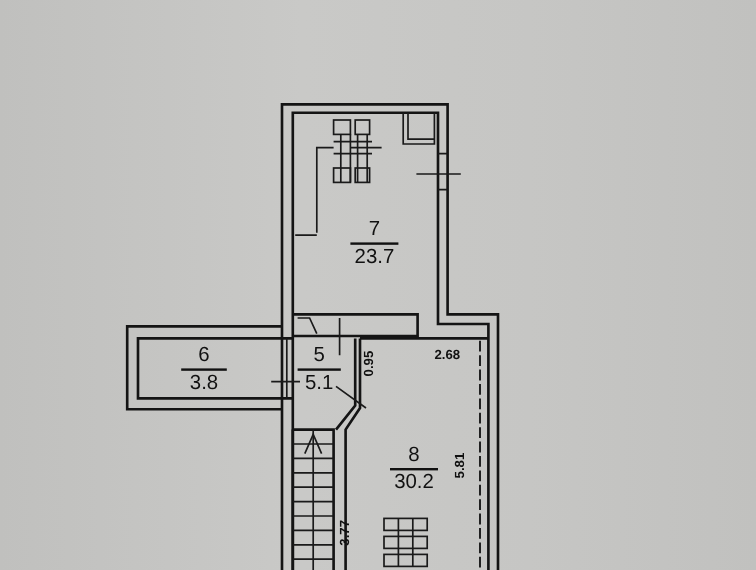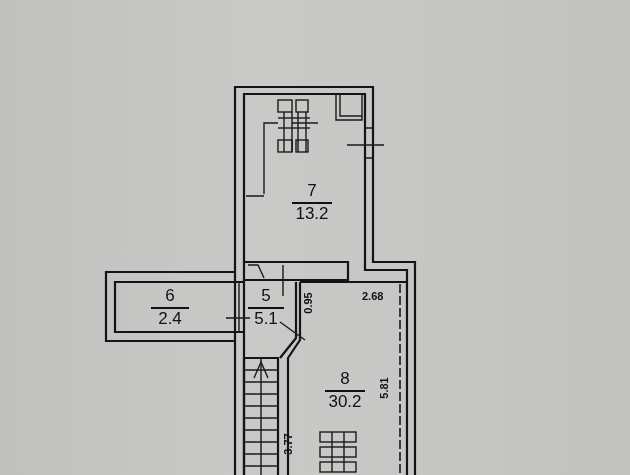--- a/index.html
+++ b/index.html
@@ -84,26 +84,26 @@
         <rect x="320" y="447" width="36" height="10"></rect>
         <rect x="320" y="462" width="36" height="10"></rect>
       <line x1="332" y1="432" x2="332" y2="472"></line>
         <line x1="344" y1="432" x2="344" y2="472"></line>
     </g>
   </svg>
 
   <div class="lbl" style="left:287px;top:182px;width:50px;">
     <div class="room-num">7</div>
     <div class="frac" style="width:40px;"></div>
-    <div class="room-area">13.2</div>
+    <div class="room-area">23.7</div>
   </div>
   <div class="lbl" style="left:150px;top:287px;width:40px;">
     <div class="room-num">6</div>
     <div class="frac" style="width:38px;"></div>
-    <div class="room-area">2.4</div>
+    <div class="room-area">3.8</div>
   </div>
   <div class="lbl" style="left:246px;top:287px;width:40px;">
     <div class="room-num">5</div>
     <div class="frac" style="width:36px;"></div>
     <div class="room-area">5.1</div>
   </div>
   <div class="lbl" style="left:322px;top:370px;width:46px;">
     <div class="room-num">8</div>
     <div class="frac" style="width:40px;"></div>
     <div class="room-area">30.2</div>

